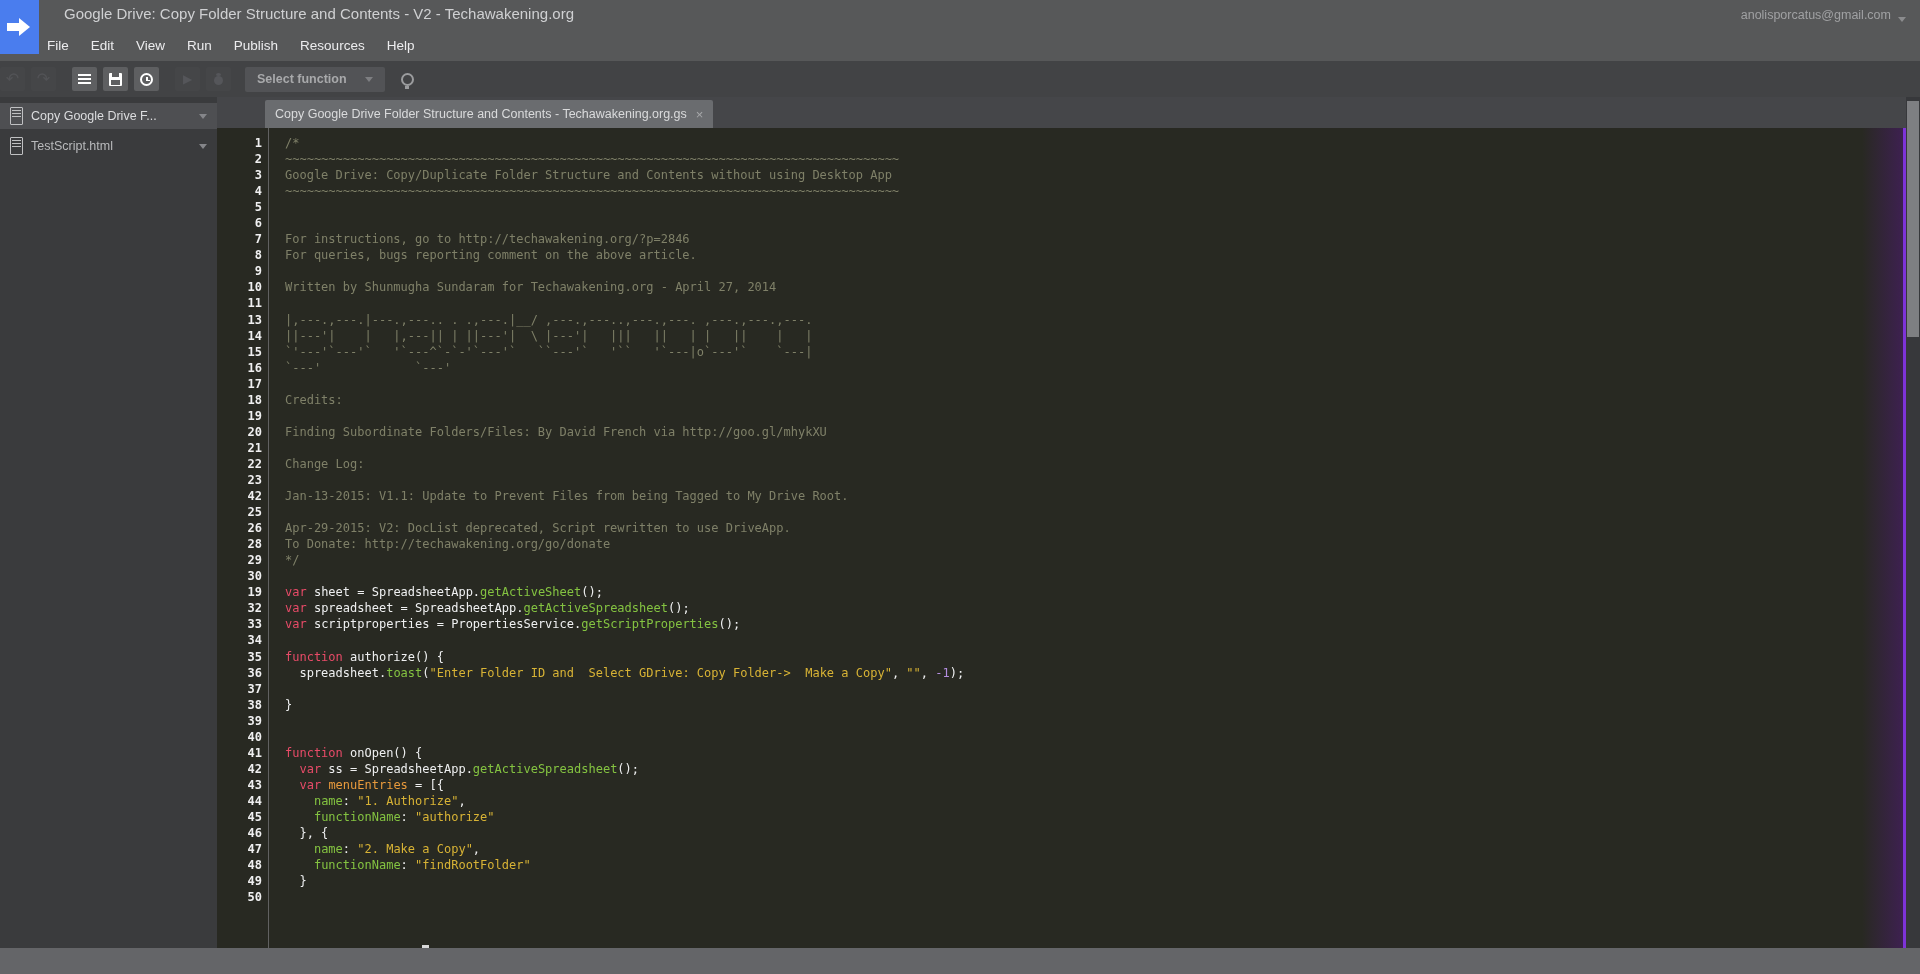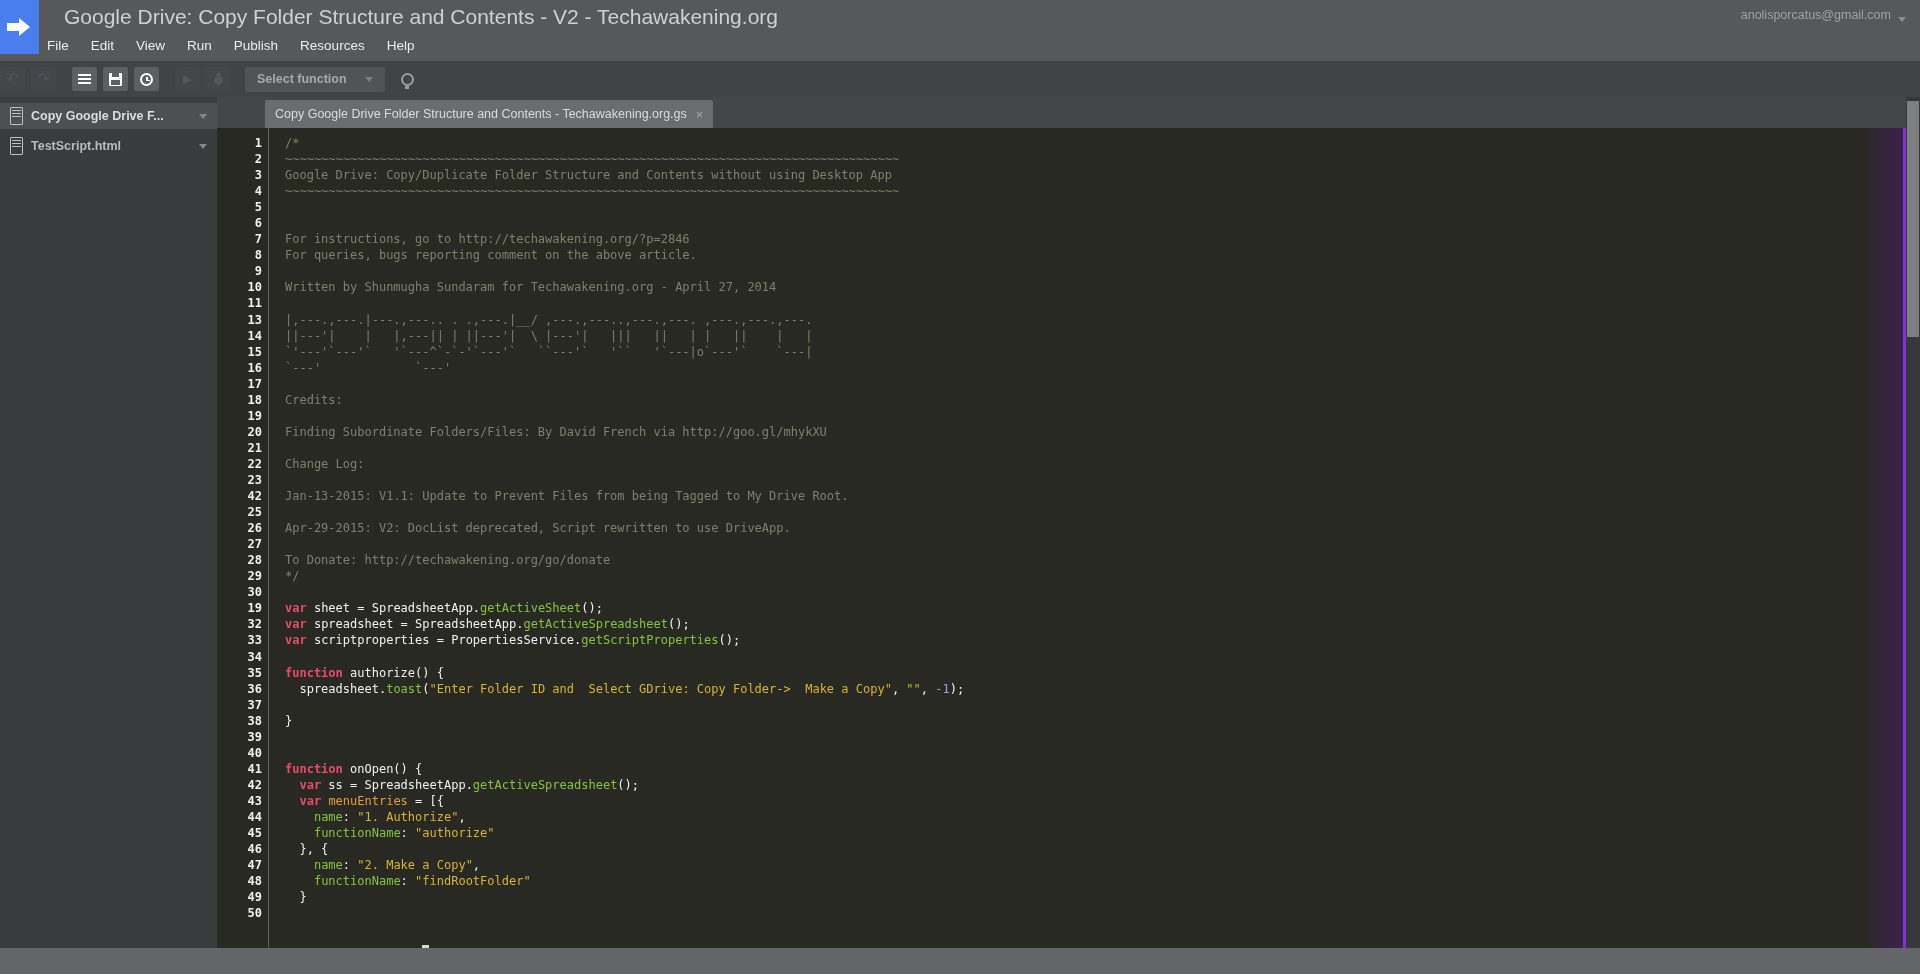--- a/index.html
+++ b/index.html
@@ -13,21 +13,21 @@
   }
   html,body{margin:0;padding:0;background:#000;}
   .screen{position:relative;width:1920px;height:974px;overflow:hidden;
     font-family:"Liberation Sans",sans-serif;background:var(--code_bg);}
   
   .header{position:absolute;left:0;top:0;width:1920px;height:61px;background:var(--header_bg);}
   .logo{position:absolute;left:0;top:0;width:39px;height:54px;background:var(--logo_blue);}
   .arrow-bar{position:absolute;left:7px;top:23px;width:12px;height:8px;background:#fff;}
   .arrow-head{position:absolute;left:19px;top:18px;width:0;height:0;
     border-left:11px solid #fff;border-top:9px solid transparent;border-bottom:9px solid transparent;}
-  .title{position:absolute;left:64px;top:5px;font-size:21px;color:#cfd0d2;white-space:nowrap;}
+  .title{position:absolute;left:64px;top:5px;font-size:15px;color:#cfd0d2;white-space:nowrap;}
   .menubar{position:absolute;left:36px;top:35px;display:flex;}
   .menu-item{padding:3px 11px;font-size:13.5px;color:#ececee;cursor:default;}
   .account{position:absolute;right:14px;top:8px;display:flex;align-items:flex-end;font-size:12.5px;color:#a0a1a3;}
   .caret{display:inline-block;margin-left:7px;width:0;height:0;
     border-left:4px solid transparent;border-right:4px solid transparent;border-top:5px solid #8b8c8e;}
   
   .toolbar{position:absolute;left:0;top:61px;width:1920px;height:36px;background:var(--toolbar_bg);
     display:flex;align-items:center;box-sizing:border-box;}
   .tbtn{width:25px;height:24px;border-radius:2px;display:flex;align-items:center;justify-content:center;
     margin-right:6px;background:#454648;}
@@ -47,41 +47,41 @@
   .ic-bug .bugbody{position:absolute;left:0;top:3px;width:9px;height:9px;background:#55565a;border-radius:50%;}
   .ic-bug .bughead{position:absolute;left:2px;top:0;width:5px;height:3px;background:#55565a;border-radius:50%;}
   .selfn{height:25px;margin:0 10px 0 8px;background:#525356;border-radius:2px;display:flex;
     align-items:center;padding:0 12px;font-size:12.5px;color:#a8a9ab;font-weight:bold;}
   .selfn .caret{border-top-color:#7e7f82;margin-left:18px;}
   .ic-bulb{position:relative;width:13px;height:13px;border:2px solid #9b9c9e;border-radius:50%;box-sizing:border-box;}
   .ic-bulb .bulbbase{position:absolute;left:2.5px;top:11px;width:4px;height:3px;background:#9b9c9e;}
   
   .sidebar{position:absolute;left:0;top:97px;width:217px;height:851px;background:var(--sidebar_bg);
     padding-top:6px;box-sizing:border-box;}
-  .side-item{height:26px;margin-bottom:4px;display:flex;align-items:center;padding:0 10px;cursor:default;font-weight:bold;}
+  .side-item{height:26px;margin-bottom:4px;display:flex;align-items:center;padding:0 10px;cursor:default;}
   .side-item.selected{background:var(--sidebar_selected_bg);}
   .side-item .flabel{flex:1;font-size:12.5px;color:#b9babc;margin-left:8px;white-space:nowrap;overflow:hidden;}
   .side-item.selected .flabel{color:#dcdddf;}
   .doc-icon{width:9px;height:12px;border:1px solid #bfc0c2;border-radius:1px;padding:2px 1px;box-sizing:content-box;}
   .doc-icon .dlines{height:8px;background:repeating-linear-gradient(to bottom,#bfc0c2 0 1px,transparent 1px 3px);}
   .side-item .caret{border-top-color:#85868a;}
   
   .tabbar{position:absolute;left:217px;top:97px;width:1689px;height:31px;background:var(--tabbar_bg);}
   .tab{position:absolute;left:48px;top:3px;height:28px;background:var(--tab_bg);border-radius:2px 2px 0 0;
     display:flex;align-items:center;padding:0 10px;font-size:12.5px;color:#dadbdc;white-space:nowrap;}
   .tclose{margin-left:9px;color:#a7a8aa;font-size:13px;}
   
   .codewrap{position:absolute;left:217px;top:128px;width:1689px;height:820px;background:var(--code_bg);
     overflow:hidden;font-family:"DejaVu Sans Mono",monospace;}
   .gutterline{position:absolute;left:51px;top:0;bottom:0;width:1px;background:#616161;}
   #code{position:absolute;left:0;top:7px;right:0;}
   .cl{display:flex;height:16.05px;line-height:16.05px;font-size:12px;white-space:pre;}
   .ln{width:45px;text-align:right;padding-right:8px;color:var(--gutter_text);font-weight:bold;flex:none;}
   .ct{padding-left:15px;color:var(--plain);}
-  .tk-c{color:var(--comment);} .tk-k{color:var(--keyword);font-weight:bold;} .tk-m{color:var(--method);}
+  .tk-c{color:var(--comment);} .tk-k{color:var(--keyword);} .tk-m{color:var(--method);}
   .tk-s{color:var(--string);} .tk-n{color:var(--number);} .tk-v{color:var(--special);}
   .tk-p{color:var(--plain);}
   .glowfade{position:absolute;right:2px;top:0;bottom:0;width:42px;
     background:linear-gradient(to right,rgba(40,41,34,0),rgba(80,25,120,0.55));}
   .glowline{position:absolute;right:0;top:0;bottom:0;width:3px;background:var(--purple_accent);}
   .sliver{position:absolute;left:205px;bottom:0;width:7px;height:3px;background:#d8d8d8;}
   
   .vscroll{position:absolute;left:1906px;top:97px;width:14px;height:851px;background:var(--scroll_track);}
   .thumb{position:absolute;left:1px;top:4px;width:12px;height:236px;background:var(--scroll_thumb);}
   .bottombar{position:absolute;left:0;top:948px;width:1920px;height:26px;background:var(--bottom_bar);}
@@ -200,21 +200,20 @@
         <div class="cl"><span class="ln">17</span><span class="ct"></span></div>
         <div class="cl"><span class="ln">18</span><span class="ct"><span class="tk-c">Credits:</span></span></div>
         <div class="cl"><span class="ln">19</span><span class="ct"></span></div>
         <div class="cl"><span class="ln">20</span><span class="ct"><span class="tk-c">Finding Subordinate Folders/Files: By David French via http://goo.gl/mhykXU</span></span></div>
         <div class="cl"><span class="ln">21</span><span class="ct"></span></div>
         <div class="cl"><span class="ln">22</span><span class="ct"><span class="tk-c">Change Log:</span></span></div>
         <div class="cl"><span class="ln">23</span><span class="ct"></span></div>
         <div class="cl"><span class="ln">42</span><span class="ct"><span class="tk-c">Jan-13-2015: V1.1: Update to Prevent Files from being Tagged to My Drive Root.</span></span></div>
         <div class="cl"><span class="ln">25</span><span class="ct"></span></div>
         <div class="cl"><span class="ln">26</span><span class="ct"><span class="tk-c">Apr-29-2015: V2: DocList deprecated, Script rewritten to use DriveApp.</span></span></div>
-        <div class="cl"><span class="ln">27</span><span class="ct"></span></div>
         <div class="cl"><span class="ln">28</span><span class="ct"><span class="tk-c">To Donate: http://techawakening.org/go/donate</span></span></div>
         <div class="cl"><span class="ln">29</span><span class="ct"><span class="tk-c">*/</span></span></div>
         <div class="cl"><span class="ln">30</span><span class="ct"></span></div>
         <div class="cl"><span class="ln">19</span><span class="ct"><span class="tk-k">var</span><span class="tk-p"> sheet = SpreadsheetApp.</span><span class="tk-m">getActiveSheet</span><span class="tk-p">();</span></span></div>
         <div class="cl"><span class="ln">32</span><span class="ct"><span class="tk-k">var</span><span class="tk-p"> spreadsheet = SpreadsheetApp.</span><span class="tk-m">getActiveSpreadsheet</span><span class="tk-p">();</span></span></div>
         <div class="cl"><span class="ln">33</span><span class="ct"><span class="tk-k">var</span><span class="tk-p"> scriptproperties = PropertiesService.</span><span class="tk-m">getScriptProperties</span><span class="tk-p">();</span></span></div>
         <div class="cl"><span class="ln">34</span><span class="ct"></span></div>
         <div class="cl"><span class="ln">35</span><span class="ct"><span class="tk-k">function</span><span class="tk-p"> authorize() {</span></span></div>
         <div class="cl"><span class="ln">36</span><span class="ct"><span class="tk-p">  spreadsheet.</span><span class="tk-m">toast</span><span class="tk-p">(</span><span class="tk-s">"Enter Folder ID and  Select GDrive: Copy Folder-&gt;  Make a Copy"</span><span class="tk-p">, </span><span class="tk-s">""</span><span class="tk-p">, </span><span class="tk-n">-1</span><span class="tk-p">);</span></span></div>
         <div class="cl"><span class="ln">37</span><span class="ct"></span></div>

